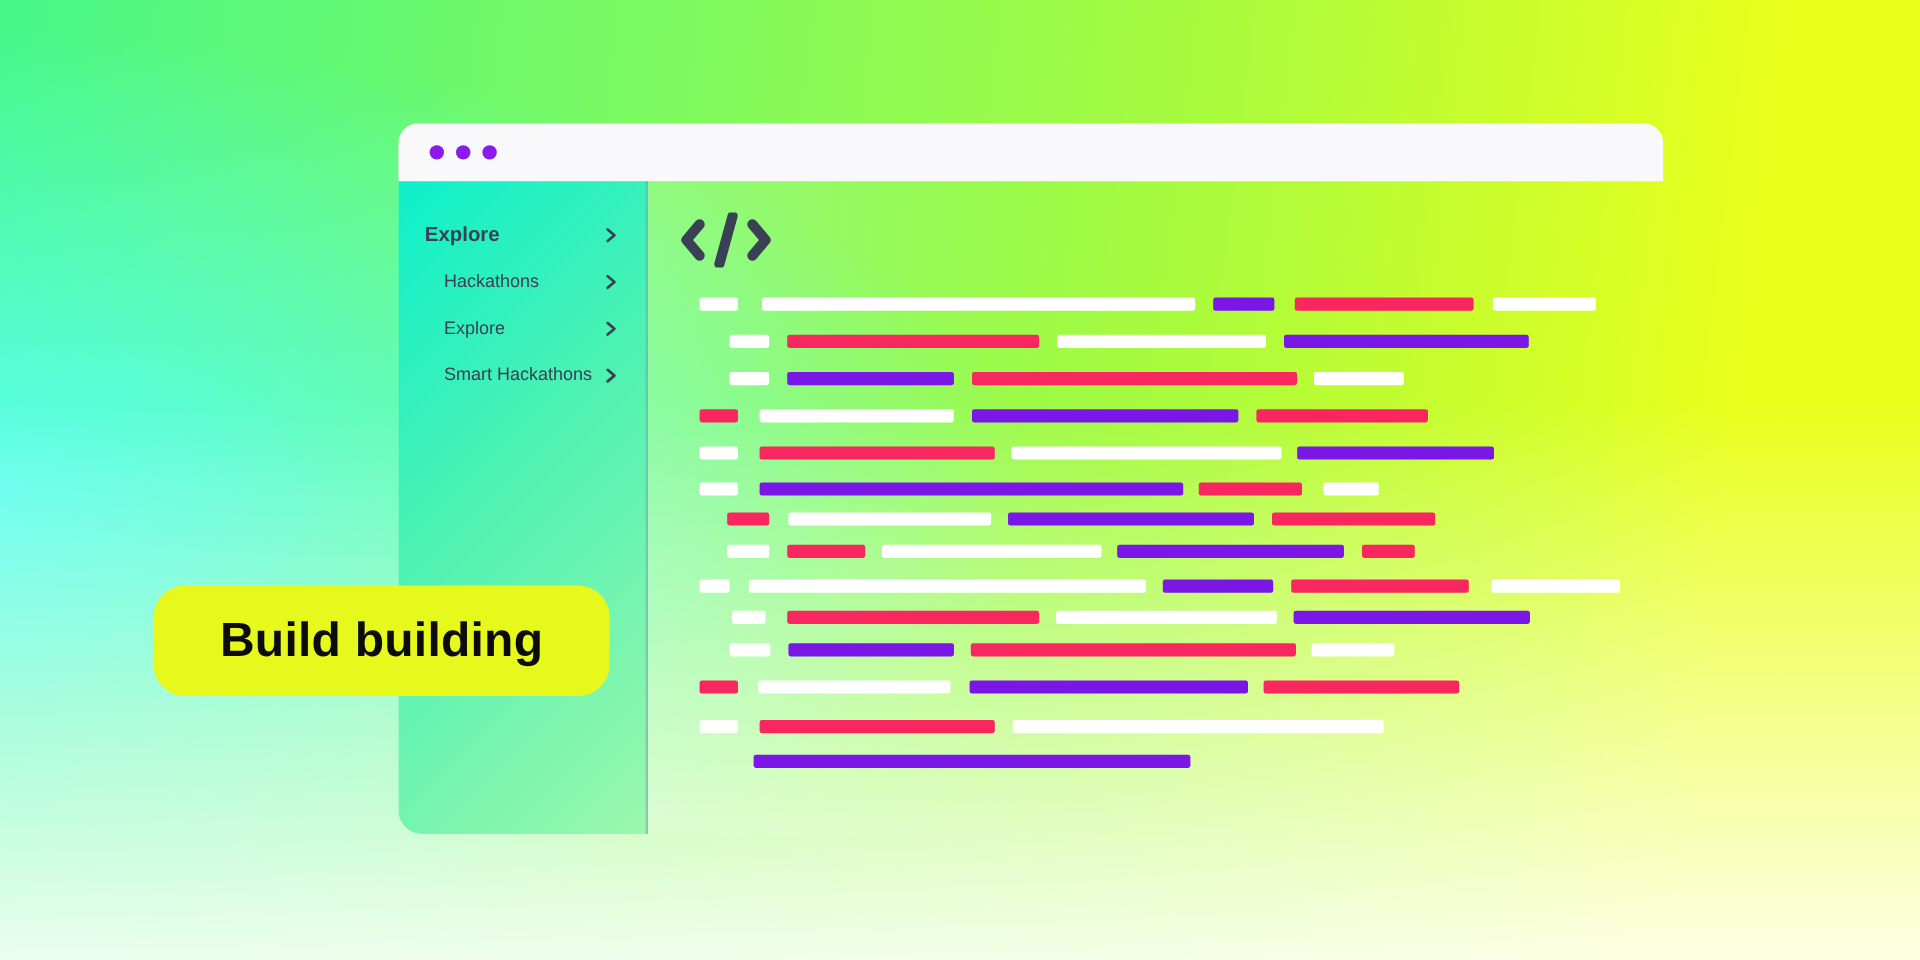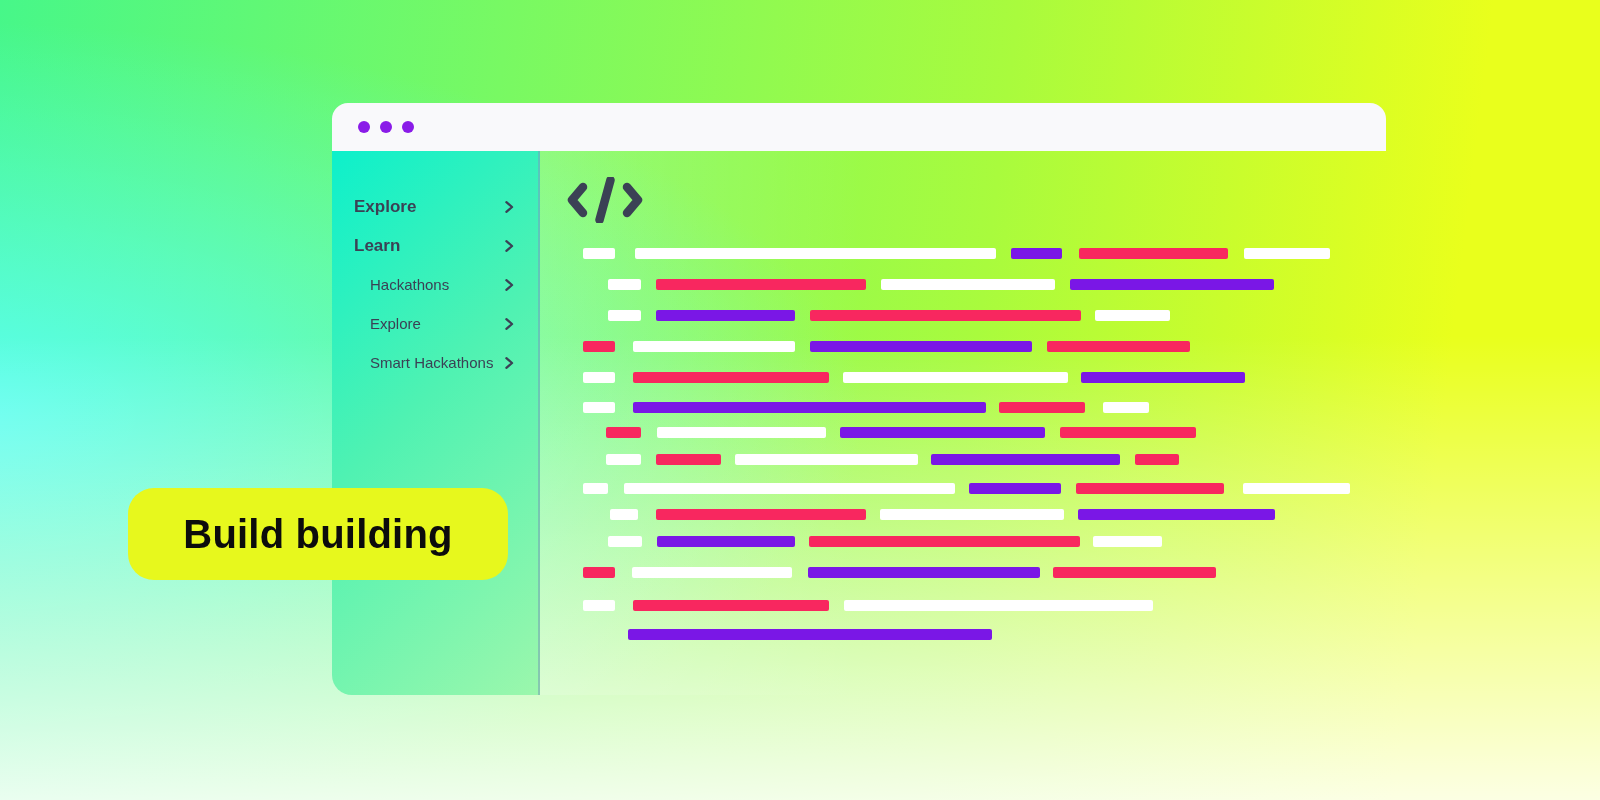--- a/index.html
+++ b/index.html
@@ -19,21 +19,21 @@
     height:48px;background:#F9F9FB;border-radius:16px 16px 0 0;
     display:flex;align-items:center;padding-left:26px;gap:10px;
   }
   .dot{width:12px;height:12px;border-radius:50%;}
   .winbody{display:flex;height:544px;}
   .sidebar{
     width:208px;box-sizing:border-box;flex:none;
     background:linear-gradient(135deg,#0DF0CB 0%,#4FF2B2 45%,#9BF7AC 100%);
     border-right:2px solid rgba(150,162,176,0.55);
     border-radius:0 0 0 20px;
-    padding-top:36px;
+    padding-top:25px;
   }
   .nav-item{
     height:39px;display:flex;align-items:center;justify-content:space-between;
     padding:0 22px;color:#3B4155;font-size:17px;font-weight:700;cursor:pointer;
   }
   .nav-item.sub{padding-left:38px;font-size:15px;font-weight:500;}
   .chev{display:flex;align-items:center;}
   .chev svg{display:block;}
   .chev.down svg{transform:rotate(90deg);}
   .main{
@@ -64,28 +64,20 @@
         <span class="dot" style="background: rgb(138, 27, 232);"></span>
         <span class="dot" style="background: rgb(138, 27, 232);"></span>
       </div>
 
     <div class="winbody">
 
       <nav class="sidebar">
 
       <div class="nav-item">
             <span>Explore</span>
-            <span class="chev">
-              <svg width="14" height="14" viewBox="0 0 16 16" fill="none">
-                <path d="M5 2.5 L11.5 8 L5 13.5" stroke="#3B4155" stroke-width="2.6" stroke-linecap="round" stroke-linejoin="round"></path>
-              </svg>
-            </span>
-          </div>
-          <div class="nav-item">
-            <span>Learn</span>
             <span class="chev">
               <svg width="14" height="14" viewBox="0 0 16 16" fill="none">
                 <path d="M5 2.5 L11.5 8 L5 13.5" stroke="#3B4155" stroke-width="2.6" stroke-linecap="round" stroke-linejoin="round"></path>
               </svg>
             </span>
           </div>
           <div class="nav-item sub">
             <span>Hackathons</span>
             <span class="chev">
               <svg width="14" height="14" viewBox="0 0 16 16" fill="none">

